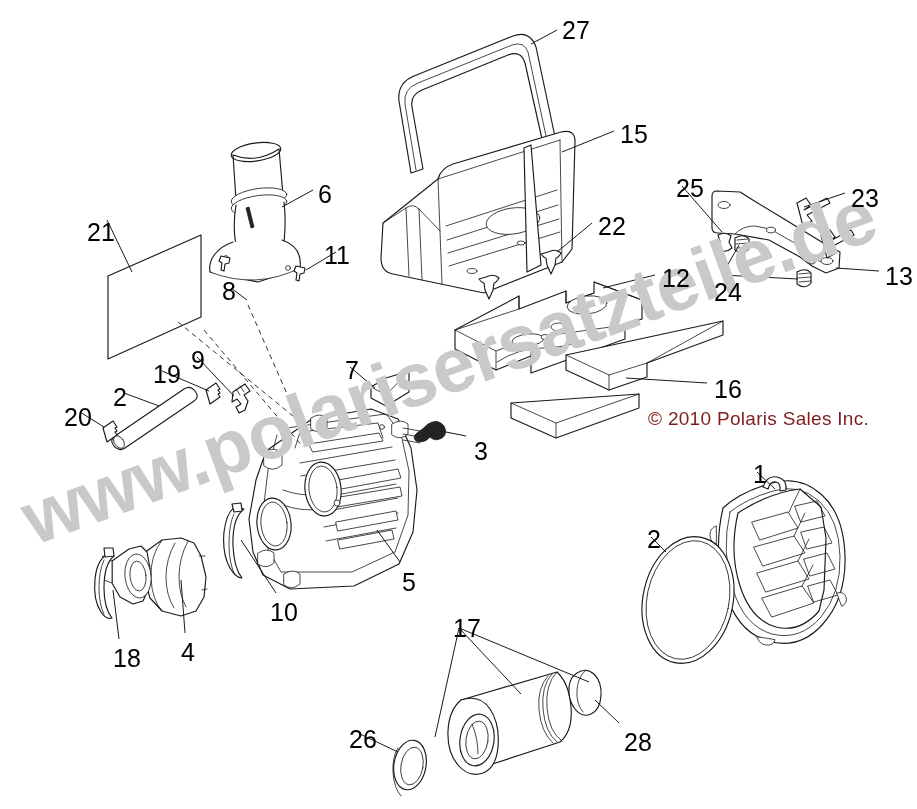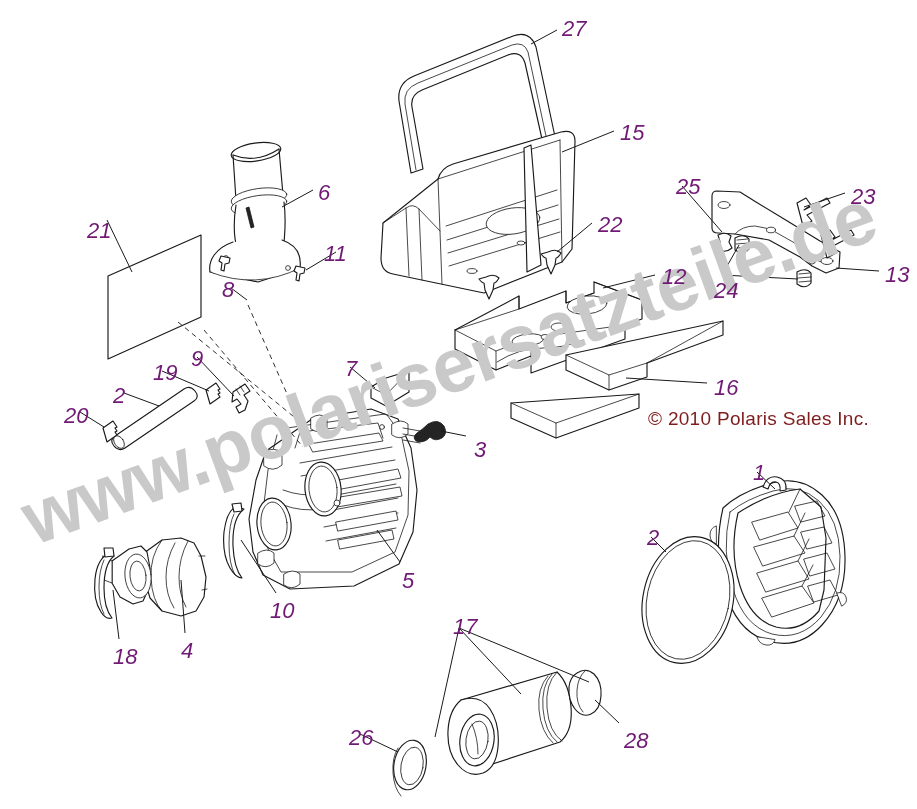--- a/index.html
+++ b/index.html
@@ -1,20 +1,20 @@
 <!DOCTYPE html>
 <html><head>
 <meta charset="utf-8">
 <style>
   html,body{margin:0;padding:0;background:#ffffff;}
   body{font-family:"Liberation Sans", sans-serif;}
   #stage{position:relative;width:917px;height:809px;background:#ffffff;overflow:hidden;}
   #art{position:absolute;left:0;top:0;width:917px;height:809px;}
-  .callout{position:absolute;font-family:"Liberation Sans", sans-serif;font-size:22px;color:#701a75;
-           line-height:1;white-space:nowrap;font-style:italic;}
+  .callout{position:absolute;font-family:"Liberation Sans", sans-serif;font-size:25px;color:#000000;
+           line-height:1;white-space:nowrap;}
   #copyright{position:absolute;font-family:"Liberation Sans", sans-serif;font-size:19px;color:#7f1d1d;
              white-space:nowrap;letter-spacing:.3px;text-align:right;}
   #watermark{position:absolute;left:-10px;top:330px;width:940px;height:330px;pointer-events:none;}
   #watermark span{position:absolute;left:20px;top:150px;
       font-family:"Liberation Sans", sans-serif;font-weight:bold;font-size:76px;color:#c9c9c9;
       transform:rotate(-20deg);transform-origin:0 0;white-space:nowrap;letter-spacing:-1px;}
 </style>
 </head>
 <body>
 

